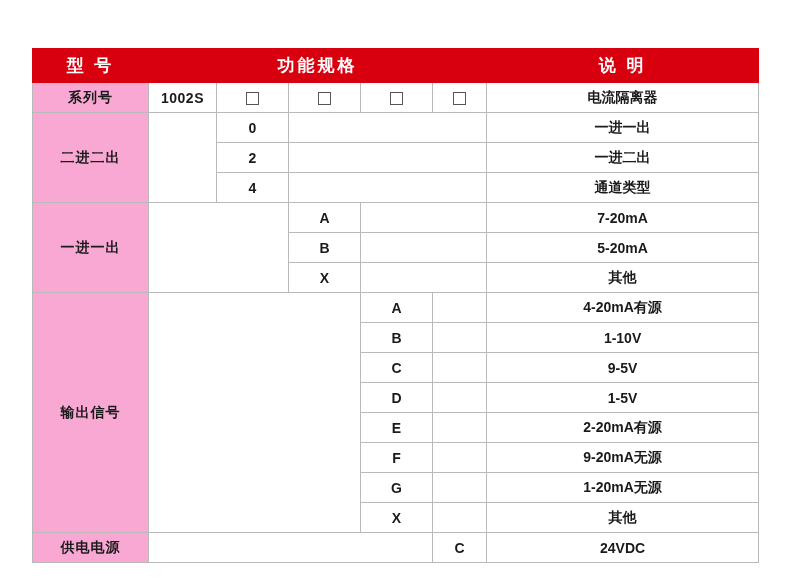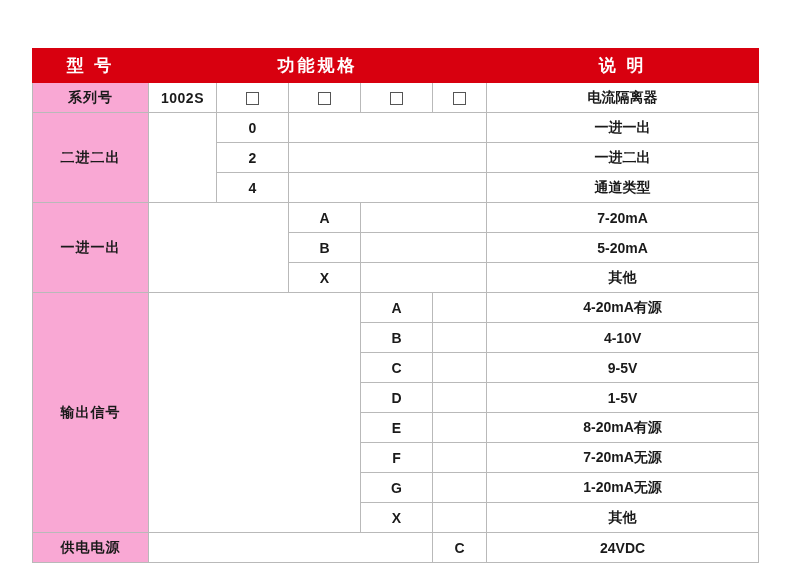--- a/index.html
+++ b/index.html
@@ -157,41 +157,41 @@
       <tr>
         <td class="label-cell" rowspan="8">输出信号</td>
         <td class="blank" colspan="3" rowspan="8"></td>
         <td class="code">A</td>
         <td class="blank"></td>
         <td class="desc">4-20mA有源</td>
       </tr>
       <tr>
         <td class="code">B</td>
         <td class="blank"></td>
-        <td class="desc">4-10V</td>
+        <td class="desc">1-10V</td>
       </tr>
       <tr>
         <td class="code">C</td>
         <td class="blank"></td>
         <td class="desc">9-5V</td>
       </tr>
       <tr>
         <td class="code">D</td>
         <td class="blank"></td>
         <td class="desc">1-5V</td>
       </tr>
       <tr>
         <td class="code">E</td>
         <td class="blank"></td>
-        <td class="desc">8-20mA有源</td>
+        <td class="desc">2-20mA有源</td>
       </tr>
       <tr>
         <td class="code">F</td>
         <td class="blank"></td>
-        <td class="desc">7-20mA无源</td>
+        <td class="desc">9-20mA无源</td>
       </tr>
       <tr>
         <td class="code">G</td>
         <td class="blank"></td>
         <td class="desc">1-20mA无源</td>
       </tr>
       <tr>
         <td class="code">X</td>
         <td class="blank"></td>
         <td class="desc">其他</td>

